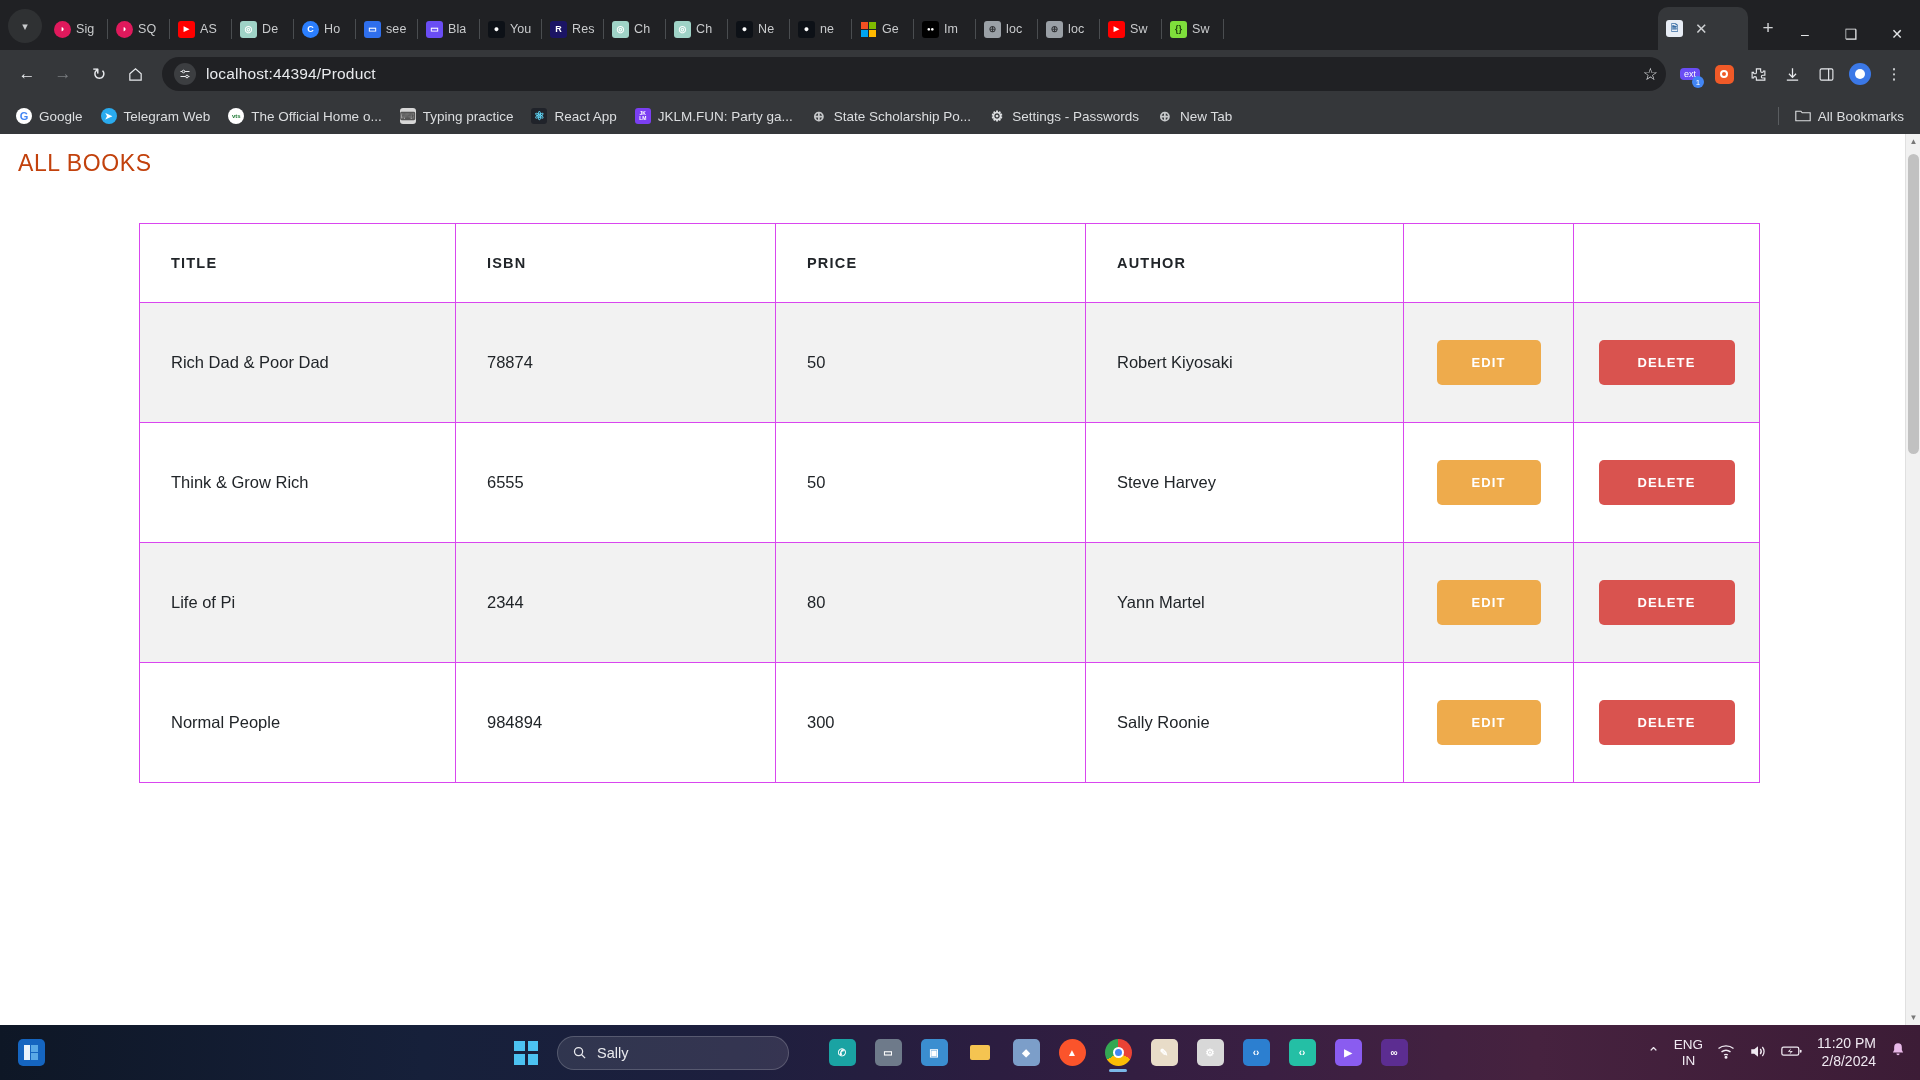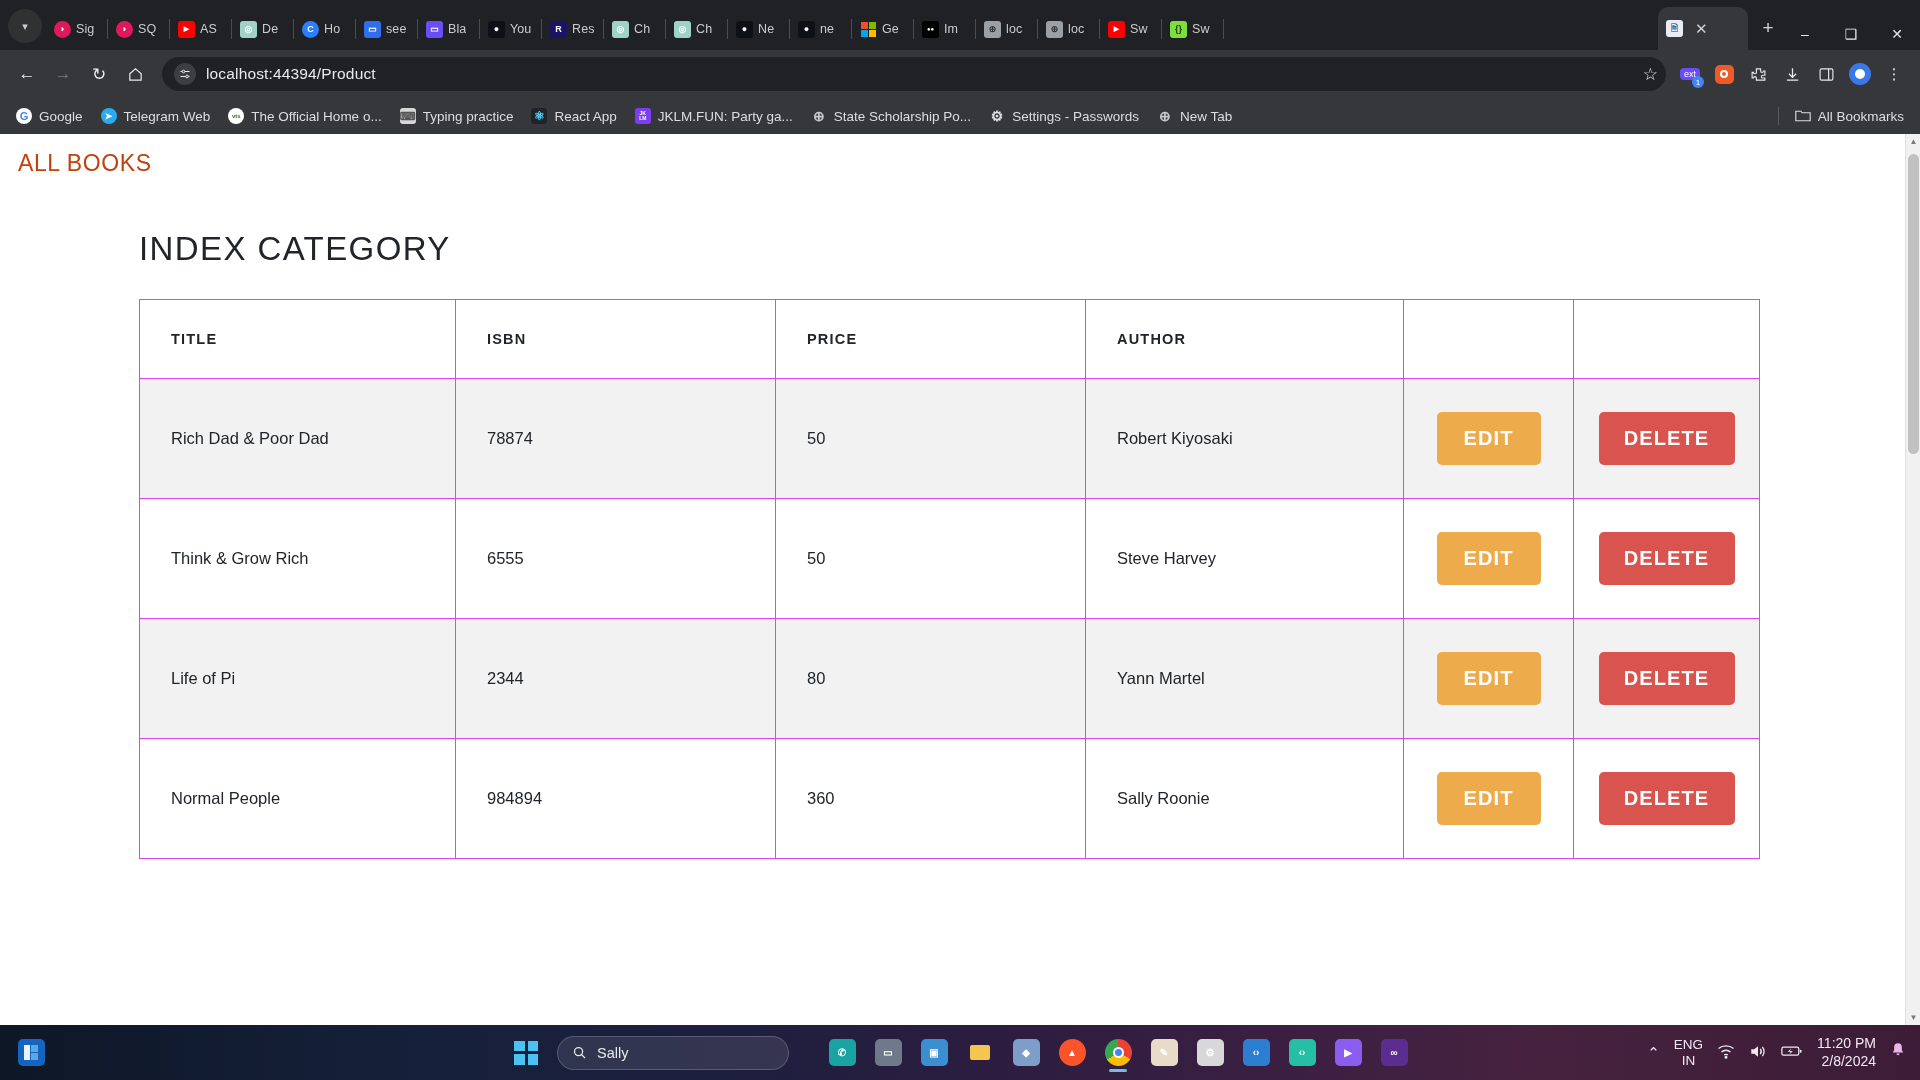--- a/index.html
+++ b/index.html
@@ -115,21 +115,21 @@
   tbody tr:nth-child(odd) { background: #f2f2f2; }
   tbody tr:nth-child(even) { background: #fff; }
   .c-title { width: 316px; }
   .c-isbn  { width: 320px; }
   .c-price { width: 310px; }
   .c-author{ width: 318px; }
   .c-edit  { width: 170px; }
   .c-del   { width: 186px; }
   td.actcell { padding: 0; text-align: center; }
   .btn-edit, .btn-del {
-    border: none; border-radius: 5px; color: #fff; font-size: 20px;
+    border: none; border-radius: 5px; color: #fff; font-size: 13px;
     letter-spacing: 1.1px; font-weight: 600; padding: 15px 0; width: 104px;
     font-family: "Liberation Sans", sans-serif;
   }
   .btn-edit { background: #eeab4c; }
   .btn-del  { background: #d9534f; width: 136px; }
 
   
   .vscroll { position: absolute; right: 0; top: 0; width: 15px; height: 100%;
              background: #f1f1f1; border-left: 1px solid #e0e0e0; }
   .vscroll .thumb { position: absolute; top: 20px; left: 2px; width: 11px; height: 300px;
@@ -384,21 +384,20 @@
       </span>
     </div>
   </div>
 
   <div class="page">
 
     <div class="sitenav">
       <span class="brand">ALL BOOKS</span>
     </div>
 
-    <div class="h1">INDEX CATEGORY</div>
 
 
     <table>
       <thead>
         <tr>
           <th class="c-title">TITLE</th>
           <th class="c-isbn">ISBN</th>
           <th class="c-price">PRICE</th>
           <th class="c-author">AUTHOR</th>
           <th class="c-edit"></th>
@@ -426,21 +425,21 @@
             <td>Life of Pi</td>
             <td>2344</td>
             <td>80</td>
             <td>Yann Martel</td>
             <td class="actcell"><button class="btn-edit">EDIT</button></td>
             <td class="actcell"><button class="btn-del">DELETE</button></td>
           </tr>
           <tr>
             <td>Normal People</td>
             <td>984894</td>
-            <td>360</td>
+            <td>300</td>
             <td>Sally Roonie</td>
             <td class="actcell"><button class="btn-edit">EDIT</button></td>
             <td class="actcell"><button class="btn-del">DELETE</button></td>
           </tr>
         </tbody>
     </table>
 
     <div class="vscroll">
       <div class="arrow" style="top:0;">▲</div>
       <div class="thumb"></div>

